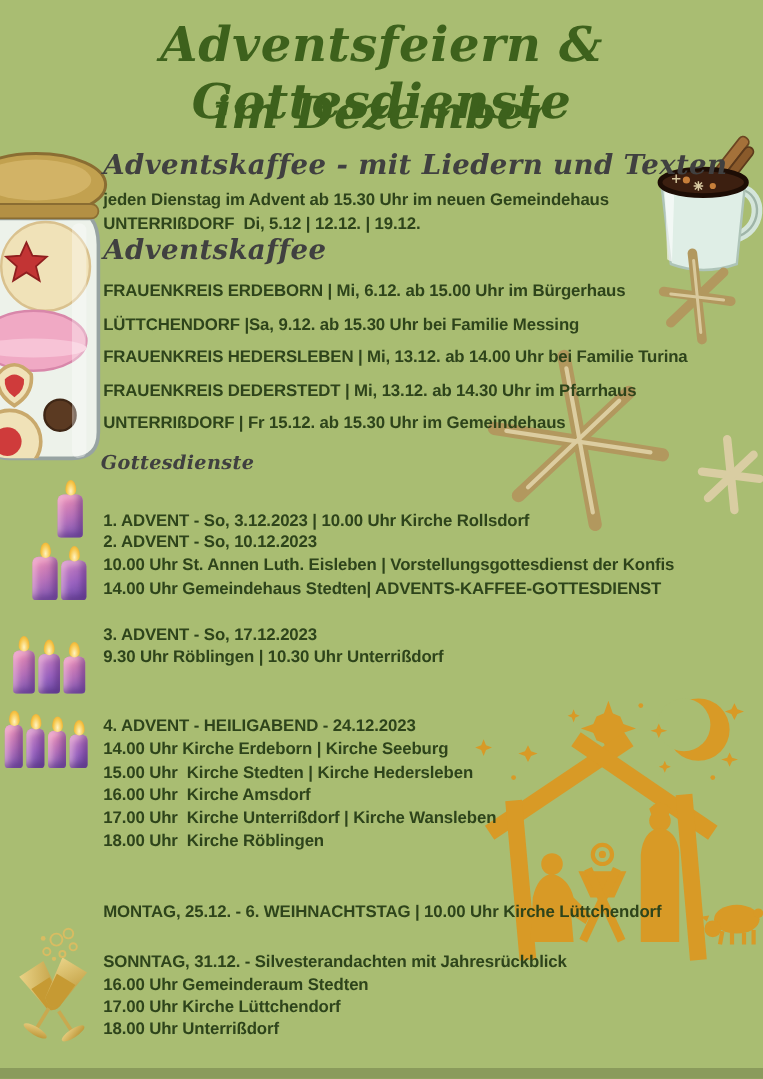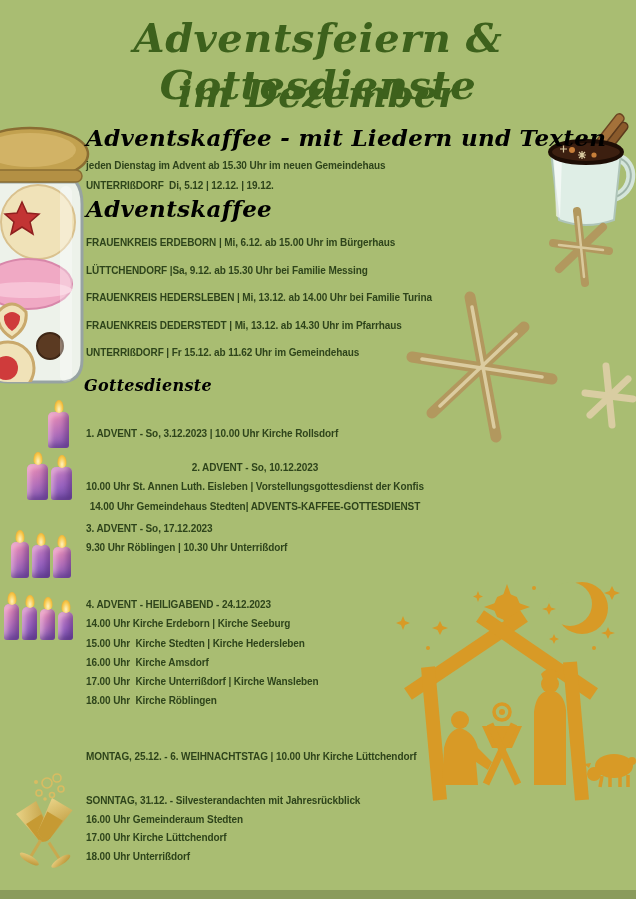--- a/index.html
+++ b/index.html
@@ -12,25 +12,25 @@
   
   .title-line {
     position:absolute; left:0; right:0; text-align:center;
     font-family:"DejaVu Serif","Liberation Serif",serif;
     font-style:italic; font-weight:700; color:#3d611c; letter-spacing:.5px;
   }
   .title-1 { top:14px; font-size:40px; }
   .title-2 { top:72px; font-size:37px; }
   .script-heading {
     font-family:"DejaVu Serif","Liberation Serif",serif;
-    font-style:italic; font-weight:700; color:#000000;
+    font-style:italic; font-weight:700; color:#404040;
     font-size:23px; letter-spacing:.3px; margin:0 0 5px 0;
   }
   .line {
-    font-weight:700; font-size:10px; color:#2e441b;
+    font-weight:700; font-size:14px; color:#2e441b;
     white-space:pre; letter-spacing:-.1px;
   }
   .section { position:absolute; left:86px; }
   .section p { line-height:20px; }
   .spaced p { margin:0 0 10px 0; line-height:17.5px; }
   .event { position:absolute; left:86px; }
   .event p { line-height:19.3px; }
   .single-line { position:absolute; left:86px; }
   .multi p { line-height:18.7px; }
 
@@ -265,30 +265,30 @@
     <p class="line">jeden Dienstag im Advent ab 15.30 Uhr im neuen Gemeindehaus</p>
     <p class="line">UNTERRIßDORF  Di, 5.12 | 12.12. | 19.12.</p>
   </div>
 
   <div class="section spaced" style="top:195px;">
     <h2 class="script-heading" style="margin-bottom:12px;">Adventskaffee</h2>
     <p class="line">FRAUENKREIS ERDEBORN | Mi, 6.12. ab 15.00 Uhr im Bürgerhaus</p>
     <p class="line">LÜTTCHENDORF |Sa, 9.12. ab 15.30 Uhr bei Familie Messing</p>
     <p class="line">FRAUENKREIS HEDERSLEBEN | Mi, 13.12. ab 14.00 Uhr bei Familie Turina</p>
     <p class="line">FRAUENKREIS DEDERSTEDT | Mi, 13.12. ab 14.30 Uhr im Pfarrhaus</p>
-    <p class="line">UNTERRIßDORF | Fr 15.12. ab 11.62 Uhr im Gemeindehaus</p>
+    <p class="line">UNTERRIßDORF | Fr 15.12. ab 15.30 Uhr im Gemeindehaus</p>
   </div>
 
   <h2 class="script-heading" style="position:absolute; left:84px; top:376px; font-size:16px;">Gottesdienste</h2>
 
   <div class="event" style="top:424px;">
     <p class="line">1. ADVENT - So, 3.12.2023 | 10.00 Uhr Kirche Rollsdorf</p>
   </div>
 
-  <div class="event" style="top:458px;text-align:center;">
+  <div class="event" style="top:442px;">
     <p class="line">2. ADVENT - So, 10.12.2023</p>
     <p class="line">10.00 Uhr St. Annen Luth. Eisleben | Vorstellungsgottesdienst der Konfis</p>
     <p class="line">14.00 Uhr Gemeindehaus Stedten| ADVENTS-KAFFEE-GOTTESDIENST</p>
   </div>
 
   <div class="event" style="top:519px;">
     <p class="line">3. ADVENT - So, 17.12.2023</p>
     <p class="line">9.30 Uhr Röblingen | 10.30 Uhr Unterrißdorf</p>
   </div>
 

